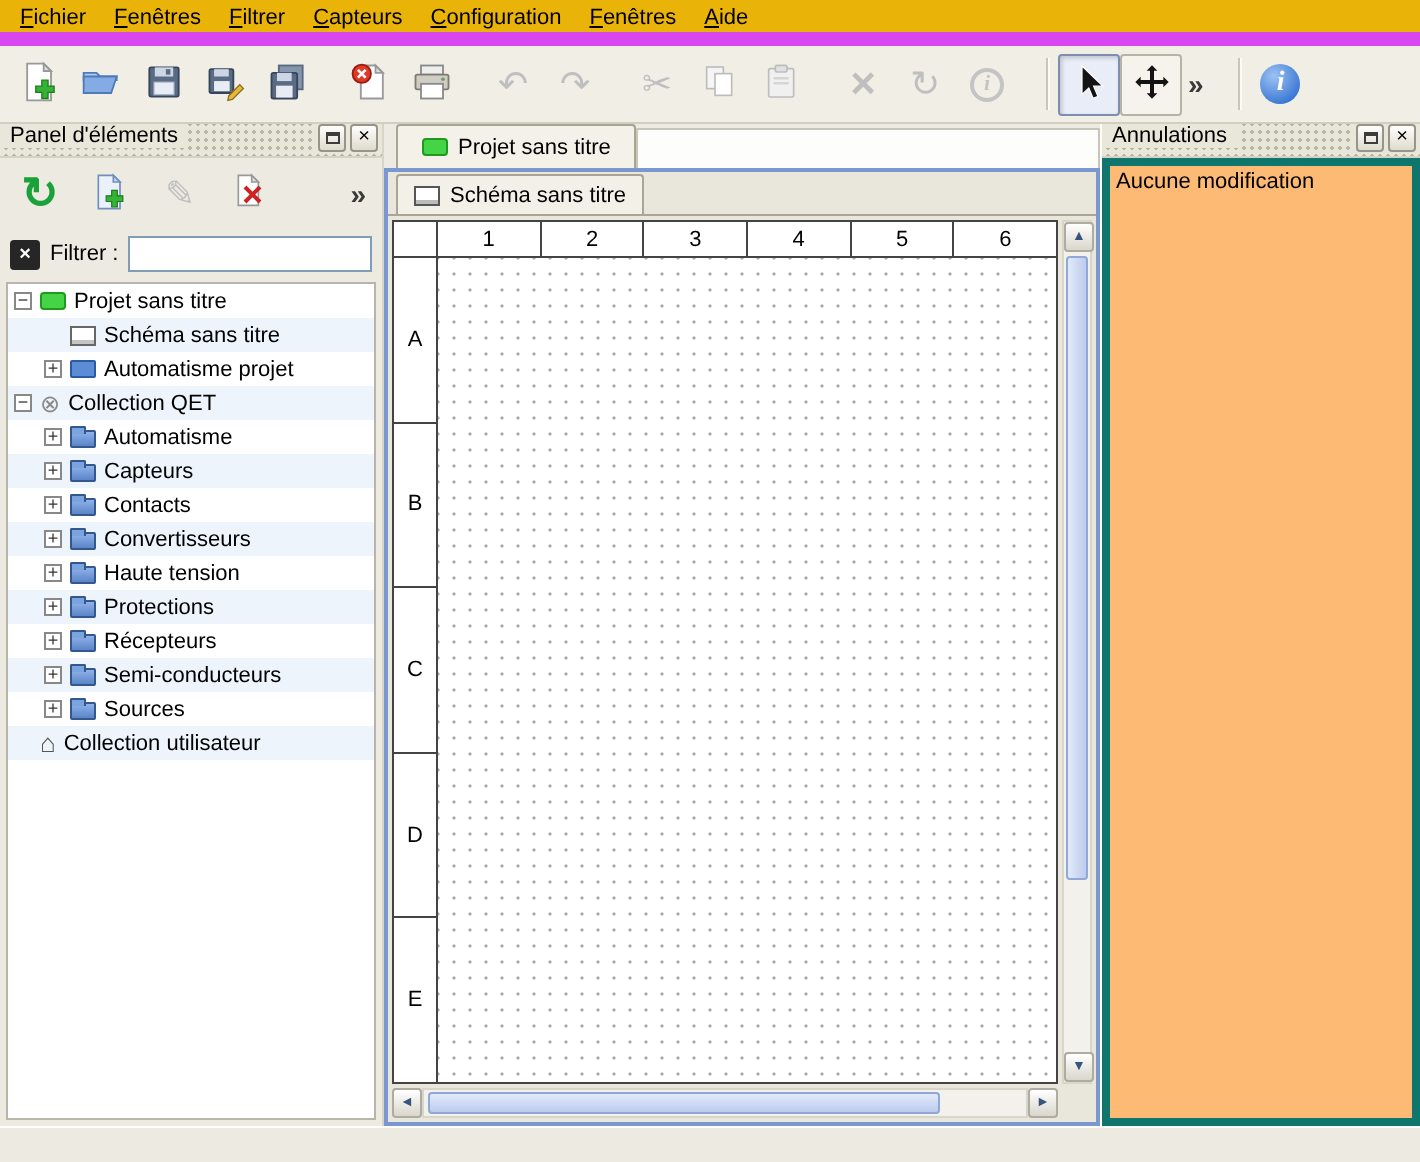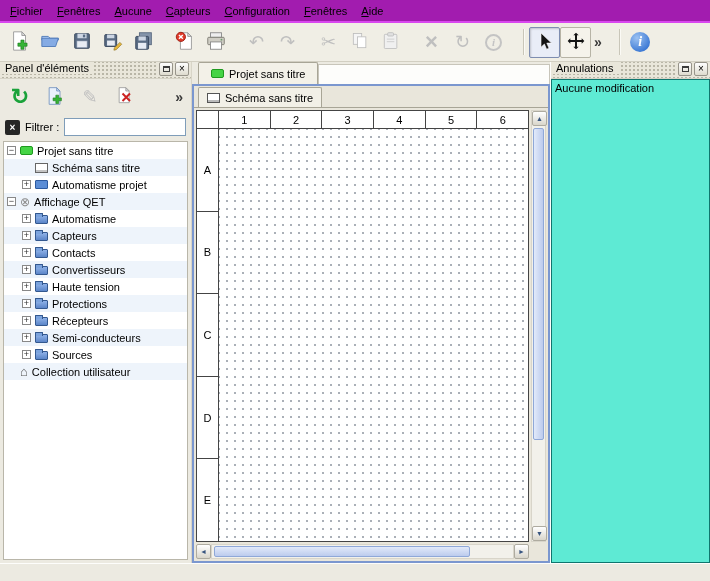--- a/index.html
+++ b/index.html
@@ -1,20 +1,20 @@
 <!DOCTYPE html>
 <html><head>
 <meta charset="utf-8">
 <style>
   *{box-sizing:border-box;margin:0;padding:0}
   html,body{width:710px;height:581px;overflow:hidden}
   body{font-family:"Liberation Sans",sans-serif;font-size:11px;color:#000;background:#eceae1;position:relative;user-select:none}
 
   
-  #menubar{position:absolute;left:0;top:0;width:710px;height:23px;display:flex;align-items:center;padding:0 3px;background:#a21caf;border-bottom:2px solid #d946ef}
+  #menubar{position:absolute;left:0;top:0;width:710px;height:23px;display:flex;align-items:center;padding:0 3px;background:#eab308;border-bottom:7px solid #d946ef}
   .menu-item{display:inline-block;padding:4px 7px 3px;cursor:default}
   .menu-item::first-letter{text-decoration:underline}
 
   
   #toolbar{position:absolute;left:0;top:23px;width:710px;height:39px;display:flex;align-items:center;padding:0 4px;background:#f0eee5;border-bottom:1px solid #d2cfc2}
   .tbtn{width:31px;height:31px;flex:none;display:flex;align-items:center;justify-content:center;border:1px solid transparent;border-radius:2px}
   .tbtn.checked{border:1px solid #7e8db0;background:#e9edf7;box-shadow:inset 1px 1px 2px rgba(0,0,0,.18)}
   .tbtn.framed{border:1px solid #b7b4a6;background:#f5f3eb}
   .tsep{width:2px;height:26px;border-left:1px solid #c9c6b9;border-right:1px solid #fbfaf5;margin:0 4px;flex:none}
   .sp{width:10px;flex:none}
@@ -83,32 +83,32 @@
   .sbtn{width:15px;height:15px;flex:none;display:flex;align-items:center;justify-content:center;font-size:7px;color:#37547f;background:linear-gradient(#ffffff,#d9d6cb);border:1px solid #aeaba0;border-radius:2px}
   .vtrack{flex:1;position:relative}
   .vthumb{position:absolute;left:1px;right:1px;top:2px;height:78%;background:linear-gradient(90deg,#e2eafa,#bccbed);border:1px solid #8fa8d8;border-radius:2px}
   .hscroll-row{height:15px;flex:none;display:flex;margin-top:2px}
   .htrack{flex:1;position:relative;background:#f2f1eb;border:1px solid #d8d5ca}
   .hthumb{position:absolute;top:1px;bottom:1px;left:2px;width:85%;background:linear-gradient(#e2eafa,#bccbed);border:1px solid #8fa8d8;border-radius:2px}
   .scroll-corner{width:17px;flex:none}
 
   
   #right-dock{position:absolute;left:550px;top:62px;width:160px;height:501px;display:flex;flex-direction:column;background:#eceae1;border-left:1px solid #fdfdfb}
-  #undo-view{flex:1;background:#5eead4;border:1px solid #0f766e;padding:2px 3px}
+  #undo-view{flex:1;background:#fdba74;border:4px solid #0f766e;padding:2px 3px}
 
   
   #statusbar{position:absolute;left:0;top:563px;width:710px;height:18px;background:#eceae1;border-top:1px solid #fdfdfb}
 </style>
 </head>
 <body>
 
 <div id="menubar">
     <div class="menu-item">Fichier</div>
     <div class="menu-item">Fenêtres</div>
-    <div class="menu-item">Aucune</div>
+    <div class="menu-item">Filtrer</div>
     <div class="menu-item">Capteurs</div>
     <div class="menu-item">Configuration</div>
     <div class="menu-item">Fenêtres</div>
     <div class="menu-item">Aide</div>
   </div>
 
 <div id="toolbar">
   <div class="tbtn">
     <span><svg width="22" height="22" viewBox="0 0 24 24">
           <path d="M5 2h9l4 4v16H5z" fill="#fff" stroke="#999"></path>
@@ -270,21 +270,21 @@
         <span>Schéma sans titre</span>
       </div>
       <div class="tree-row" style="padding-left: 18px;">
         <span class="expander">+</span>
         <span class="ti ti-collection"></span>
         <span>Automatisme projet</span>
       </div>
       <div class="tree-row alt" style="padding-left: 3px;">
         <span class="expander">−</span>
         <span class="ti ti-qet">⊗</span>
-        <span>Affichage QET</span>
+        <span>Collection QET</span>
       </div>
       <div class="tree-row" style="padding-left: 18px;">
         <span class="expander">+</span>
         <span class="ti ti-folder"></span>
         <span>Automatisme</span>
       </div>
       <div class="tree-row alt" style="padding-left: 18px;">
         <span class="expander">+</span>
         <span class="ti ti-folder"></span>
         <span>Capteurs</span>

